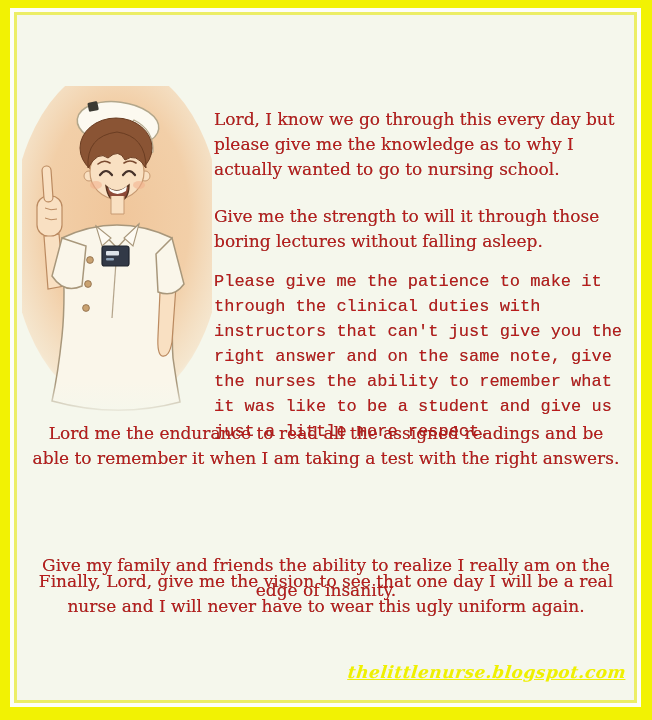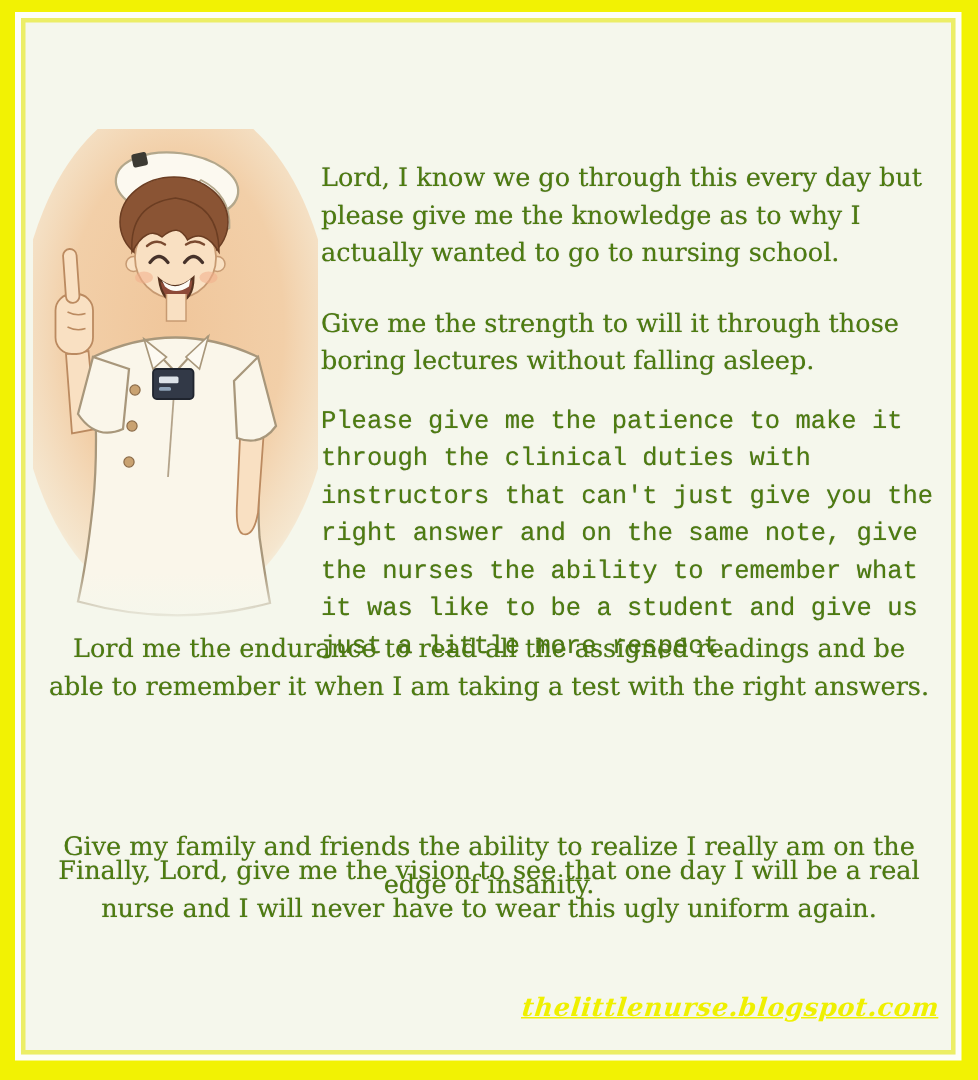--- a/index.html
+++ b/index.html
@@ -40,21 +40,21 @@
   }
 
   .nurse {
     position: absolute;
     left: 22px; top: 86px;
     width: 190px; height: 330px;
   }
 
   .para {
     position: absolute;
-    color: #4d7c0f;
+    color: #b91c1c;
     font-size: 17px;
     line-height: 25px;
     text-shadow: 0 0 0.5px rgba(45, 52, 35, 0.55);
   }
   .p-side { left: 214px; width: 426px; text-align: left; }
   .p1 { top: 107px; }
   .p2 { top: 204px; }
   .p3 { top: 269px; font-family: Liberation Mono, monospace; }
 
   .p-center { left: 28px; width: 596px; text-align: center; }

